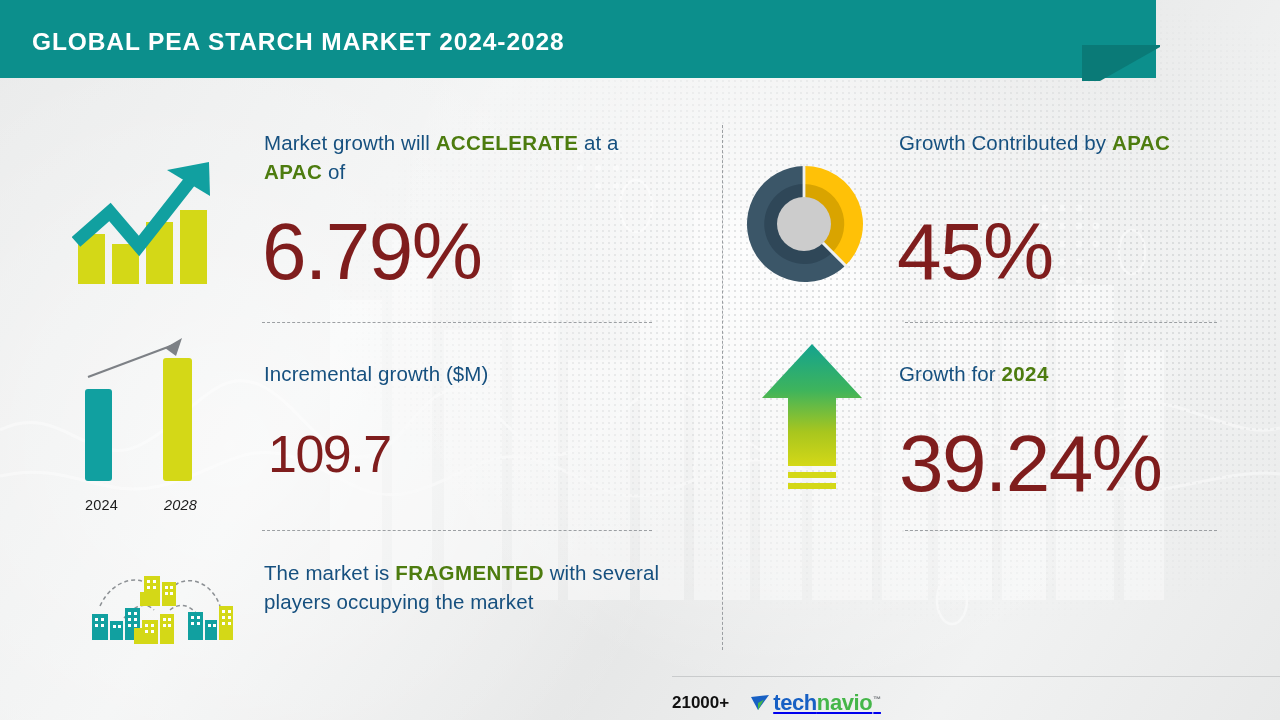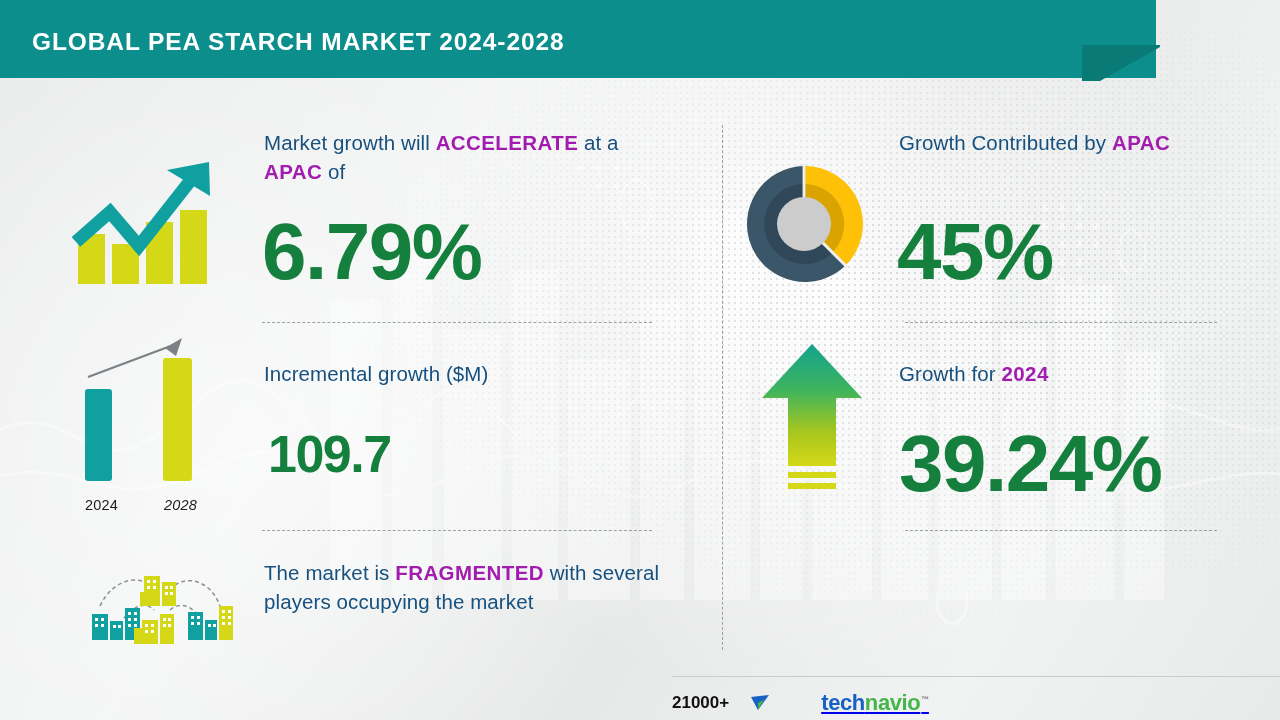--- a/index.html
+++ b/index.html
@@ -61,25 +61,25 @@
   }
 
   
   .lede {
     position: absolute;
     color: #16507f;
     font-size: 20.5px;
     line-height: 29px;
     letter-spacing: 0.1px;
   }
-  .lede b { font-weight: 700; color: #a21caf; letter-spacing: 0.4px; }
+  .lede b { font-weight: 700; color: #4d7c0f; letter-spacing: 0.4px; }
   .bignum {
     position: absolute;
-    color: #15803d;
-    font-weight: 700;
+    color: #7f1d1d;
+    font-weight: 400;
     letter-spacing: -1.5px;
     line-height: 1;
   }
 
   #cagr-text  { left: 264px; top: 128px; width: 400px; }
   #cagr-value { left: 262px; top: 212px; font-size: 80px; }
   #inc-text   { left: 264px; top: 359px; width: 400px; }
   #inc-value  { left: 268px; top: 428px; font-size: 52px; }
   #frag-text  { left: 264px; top: 558px; width: 420px; }
 
@@ -114,21 +114,21 @@
     position: absolute; left: 672px; top: 676px; width: 608px; height: 1px;
     background: #c9cbcc;
   }
   #footer-count {
     font-size: 17px; font-weight: 700; color: #111111; letter-spacing: 0px;
   }
   #footer-tagline {
     font-size: 15.5px; color: #1d1d1d; margin-left: 12px; white-space: nowrap;
   }
   #logo-wrap {
-    display: flex; align-items: center; margin-left: 20px; gap: 48px;
+    display: flex; align-items: center; margin-left: 20px;
   }
   #logo-word { font-size: 22px; font-weight: 700; letter-spacing: -0.4px; }
   #logo-tech { color: #1760c4; }
   #logo-navio { color: #45b649; }
   #logo-tm { font-size: 8px; color: #6e7276; vertical-align: super; margin-left: 1px; }
 </style>
 </head>
 <body>
 
 <div id="bg-texture"></div>

